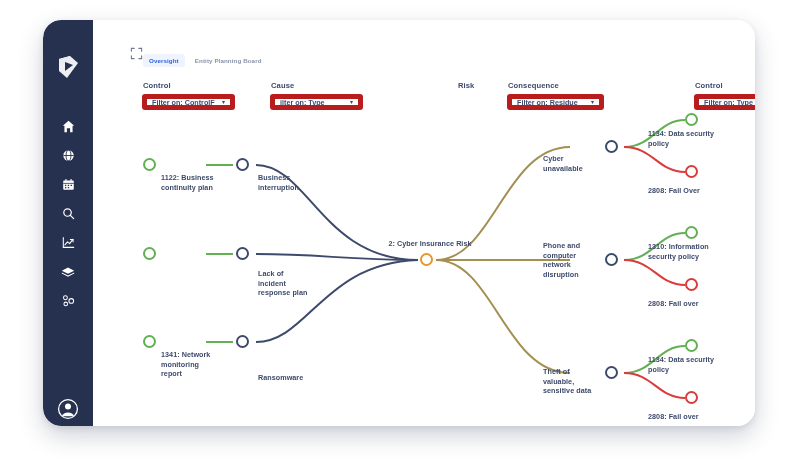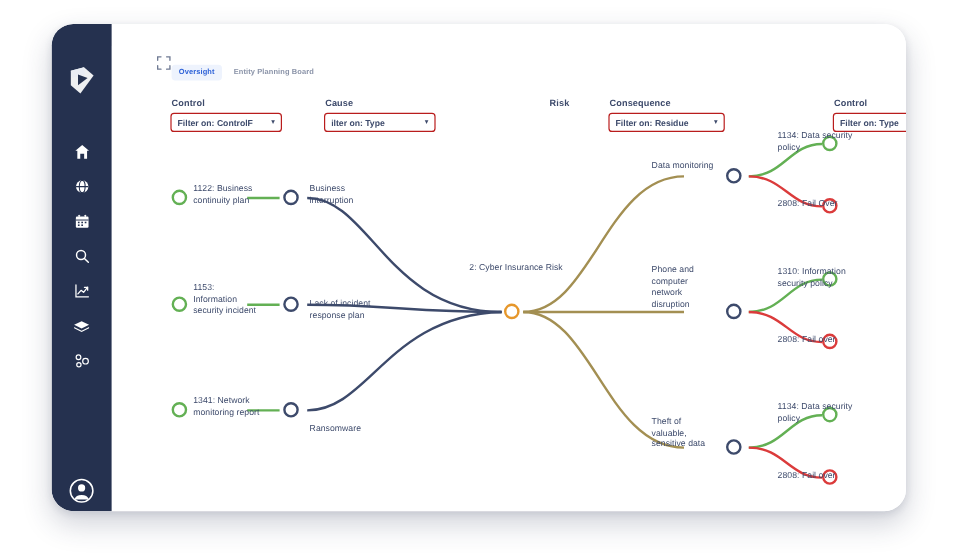--- a/index.html
+++ b/index.html
@@ -115,21 +115,21 @@
     position: absolute;
     font-size: 7.6px;
     font-weight: bold;
     color: #3d4a6b;
     letter-spacing: .1px;
     white-space: nowrap;
   }
   .filter {
     position: absolute;
     height: 16px;
-    border: 1px solid #b91c1c;
+    border: 5px solid #b91c1c;
     border-radius: 3px;
     background: #fff;
     display: flex;
     align-items: center;
     justify-content: space-between;
     padding: 0 5px;
     box-sizing: border-box;
     cursor: pointer;
   }
   .filter .ftxt {
@@ -149,24 +149,25 @@
   
   #diagram {
     position: absolute;
     left: 0; top: 0;
     width: 662px; height: 406px;
     pointer-events: none;
   }
   .nodelabel {
     position: absolute;
     font-size: 7.2px;
-    font-weight: normal;
+    font-weight: bold;
     line-height: 9.6px;
     color: #3d4a6b;
     letter-spacing: .05px;
+    margin-top: 21px;
   }
 
   .dot {
     position: absolute;
     border-radius: 50%;
     background: #fff;
     box-sizing: border-box;
     cursor: pointer;
   }
   .dot.green  { border: 2px solid #63b054; width: 13px; height: 13px; }
@@ -315,39 +316,38 @@
 
         <path d="M531 353 C 560 353, 565 326, 592 326" stroke="#63b054"></path>
         <path d="M531 353 C 560 353, 565 378, 592 378" stroke="#db3b3b"></path>
       </g>
     </svg>
 
     <div class="dot green" style="left:50px; top:138px;"></div>
     <div class="nodelabel" style="left:68px; top:132px; width:56px;">1122: Business continuity plan</div>
 
     <div class="dot green" style="left:50px; top:227px;"></div>
-    <div class="nodelabel" style="left:68px; top:215px; width:56px;">1153: Information security incident</div>
 
     <div class="dot green" style="left:50px; top:315px;"></div>
     <div class="nodelabel" style="left:68px; top:309px; width:58px;">1341: Network monitoring report</div>
 
     <div class="dot navy" style="left:143px; top:138px;"></div>
     <div class="nodelabel" style="left:165px; top:132px; width:62px;">Business interruption</div>
 
     <div class="dot navy" style="left:143px; top:227px;"></div>
     <div class="nodelabel" style="left:165px; top:228px; width:52px;">Lack of incident response plan</div>
 
     <div class="dot navy" style="left:143px; top:315px;"></div>
     <div class="nodelabel" style="left:165px; top:332px; width:62px;">Ransomware</div>
 
     <div class="dot orange" style="left:327px; top:233px;"></div>
     <div class="nodelabel" style="left:295px; top:198px; width:84px; text-align:center;">2: Cyber Insurance Risk</div>
 
     <div class="dot navy" style="left:512px; top:120px;"></div>
-    <div class="nodelabel" style="left:450px; top:113px; width:56px;">Data monitoring</div>
+    <div class="nodelabel" style="left:450px; top:113px; width:56px;">Cyber unavailable</div>
 
     <div class="dot navy" style="left:512px; top:233px;"></div>
     <div class="nodelabel" style="left:450px; top:200px; width:52px;">Phone and computer network disruption</div>
 
     <div class="dot navy" style="left:512px; top:346px;"></div>
     <div class="nodelabel" style="left:450px; top:326px; width:50px;">Theft of valuable, sensitive data</div>
 
     <div class="dot green" style="left:592px; top:93px;"></div>
     <div class="nodelabel" style="left: 555px; top: 88px; width: auto; white-space: normal; max-width: 72px; text-align: left;">1134: Data security policy</div>
 

